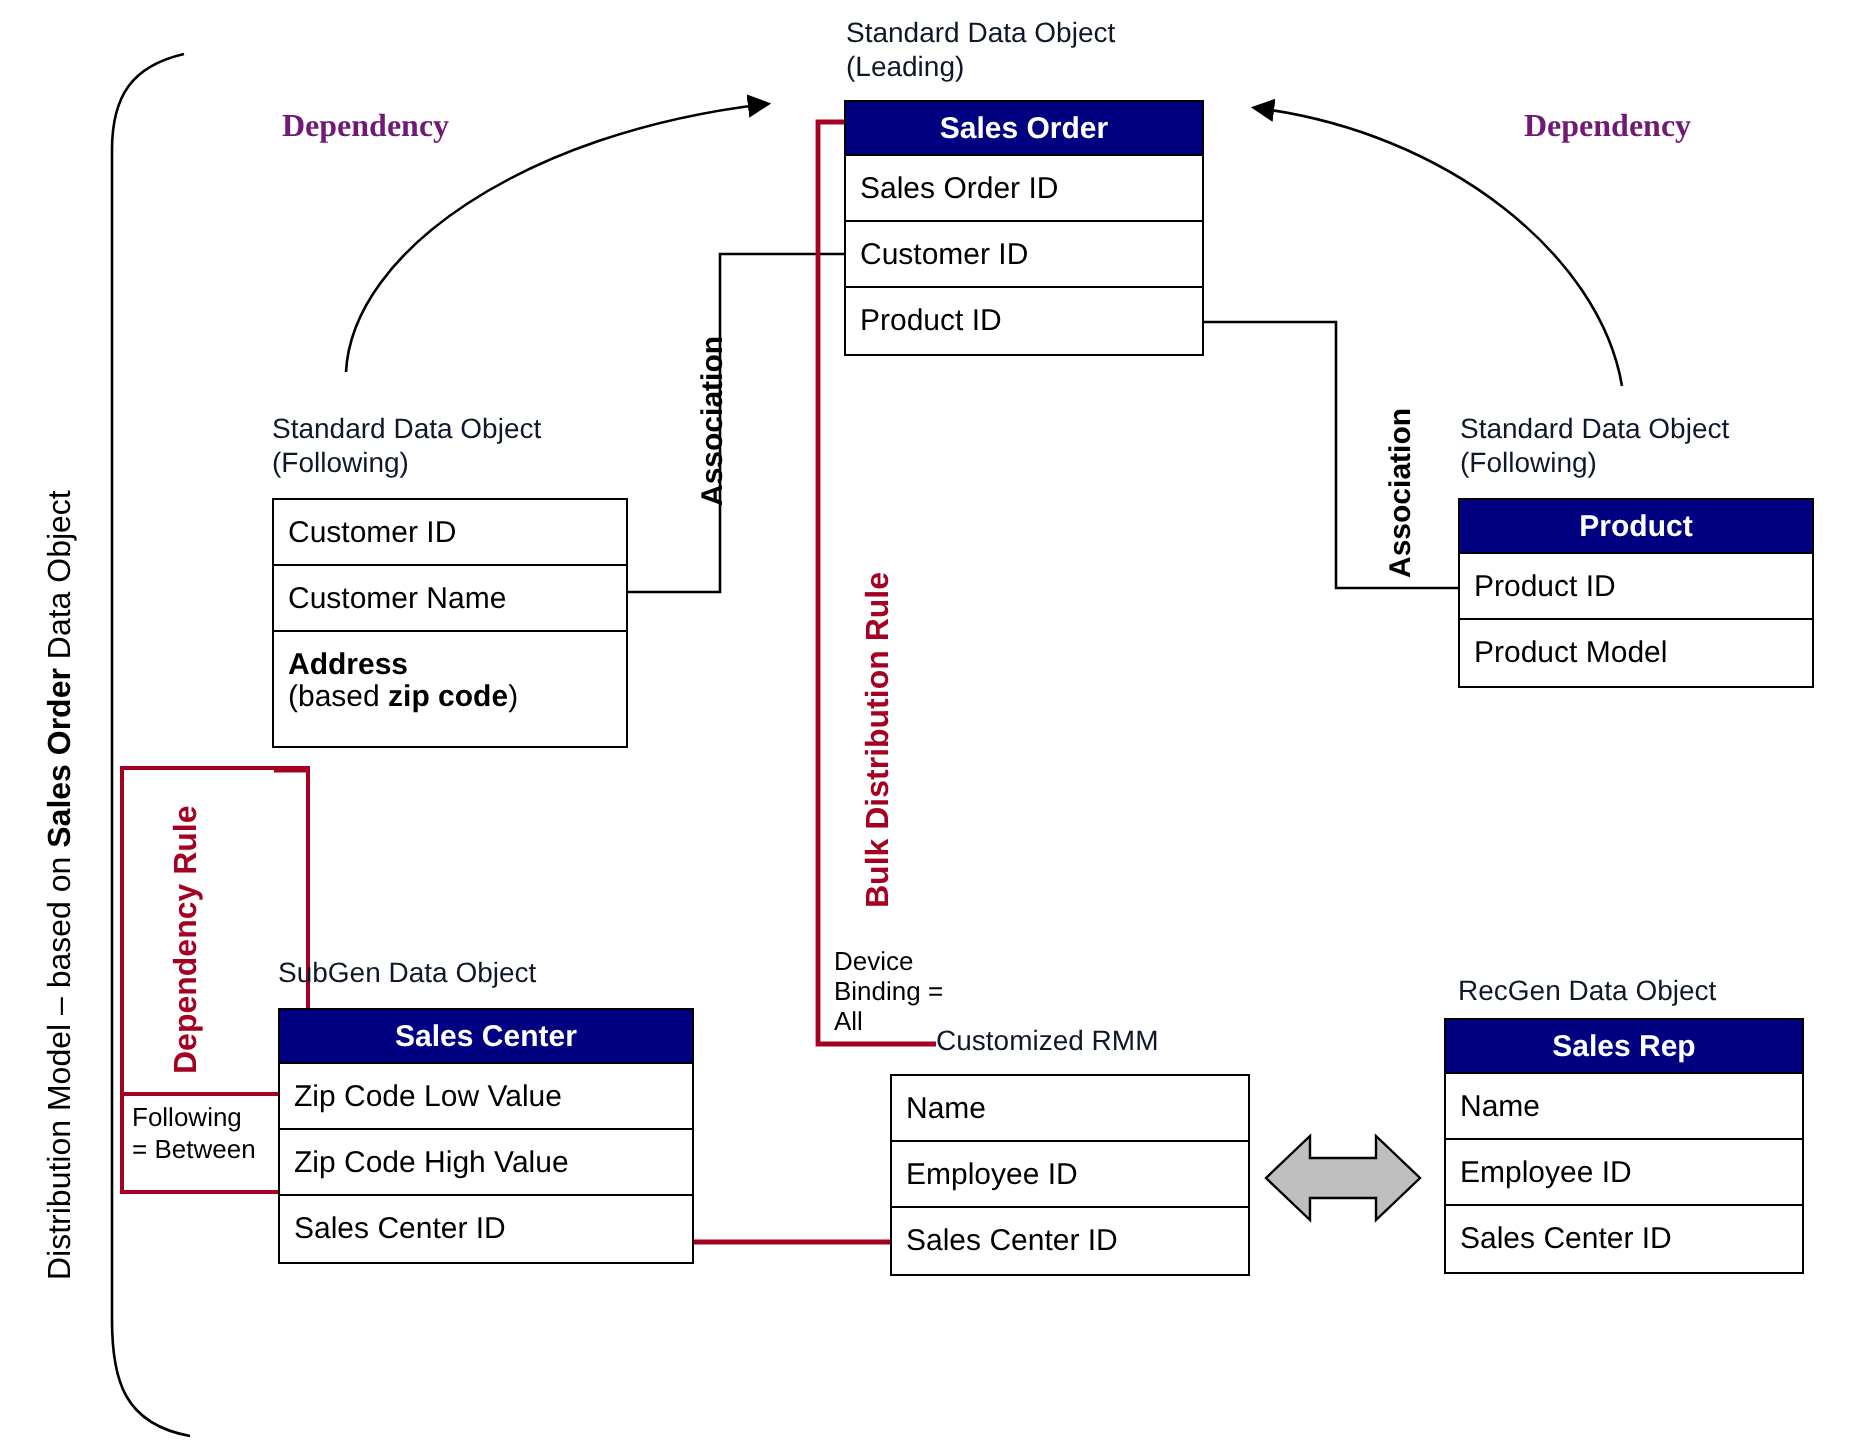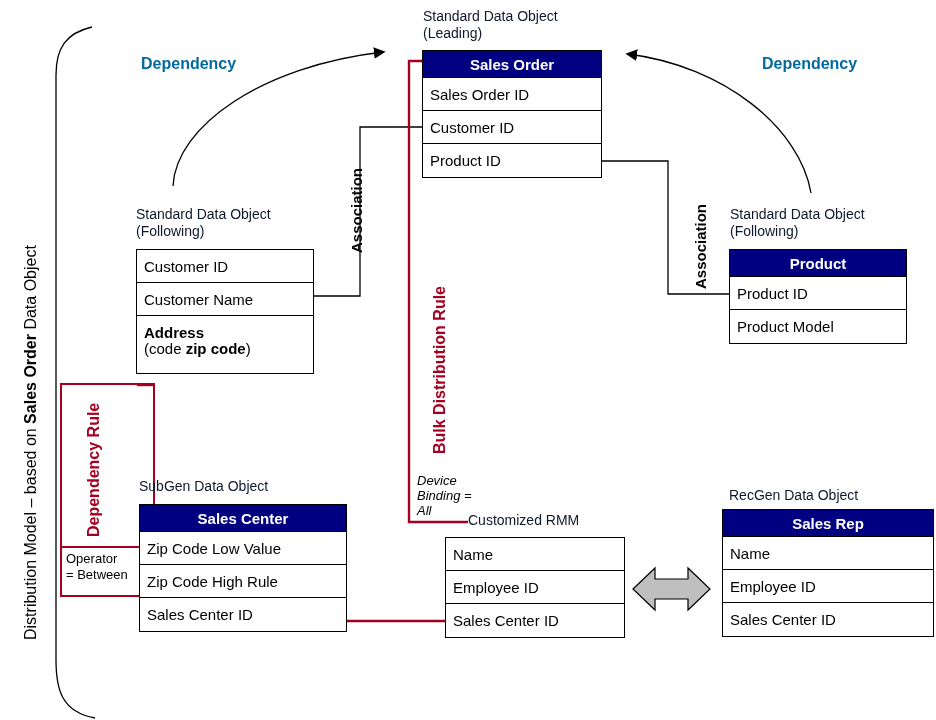--- a/index.html
+++ b/index.html
@@ -27,21 +27,21 @@
   .tbl .row.tall{height:57px;line-height:16px;padding-top:9px;}
   .tbl .row.tall b{font-weight:bold;}
 
   
   .cap{
     position:absolute;font-size:14px;color:#0f172a;
     line-height:17px;white-space:pre;
   }
 
   
-  .lbl-bold{position:absolute;font-size:16px;font-weight:bold;color:#0369a1;white-space:nowrap;}
+  .lbl-bold{position:absolute;font-size:16px;font-weight:bold;color:#701a75;white-space:nowrap;font-family:Liberation Serif, serif;}
 
   
   .rot{
     position:absolute;font-size:15px;font-weight:bold;white-space:nowrap;
     transform-origin:0 0;transform:rotate(-90deg);
   }
   .rot.blk{color:#000;}
   .rot.red{color:#A50021;font-size:16px;}
 
   .vtitle{
@@ -97,75 +97,75 @@
   </div>
 
   <div class="lbl-bold" style="left:141px;top:55px;">Dependency</div>
   <div class="lbl-bold" style="left:762px;top:55px;">Dependency</div>
 
   <div class="rot blk" style="left:348px;top:253px;">Association</div>
   <div class="rot blk" style="left:692px;top:289px;">Association</div>
 
   <div class="rot red" style="left:431px;top:454px;">Bulk Distribution Rule</div>
 
-  <div class="note" style="left:417px;top:473px;font-style:italic;">Device
+  <div class="note" style="left:417px;top:473px;">Device
 Binding =
 All</div>
 
   <div class="redbox" style="left:60px;top:383px;width:95px;height:214px;">
     <div class="sep" style="top:161px;"></div>
   </div>
   <div class="rot red" style="left:85px;top:537px;">Dependency Rule</div>
-  <div class="red-note" style="left:66px;top:551px;">Operator
+  <div class="red-note" style="left:66px;top:551px;">Following
 = Between</div>
 
   <div class="cap" style="left:423px;top:8px;">Standard Data Object
 (Leading)</div>
   <div class="tbl" style="left:422px;top:50px;width:180px;">
     <div class="hdr">Sales Order</div>
     <div class="row">Sales Order ID</div>
     <div class="row">Customer ID</div>
     <div class="row">Product ID</div>
   </div>
 
   <div class="cap" style="left:136px;top:206px;">Standard Data Object
 (Following)</div>
   <div class="tbl" style="left:136px;top:249px;width:178px;">
     <div class="row">Customer ID</div>
     <div class="row">Customer Name</div>
     <div class="row tall">
       <b>Address</b><br>
-      <span>(code </span><b>zip code</b><span>)</span>
+      <span>(based </span><b>zip code</b><span>)</span>
     </div>
   </div>
 
   <div class="cap" style="left:730px;top:206px;">Standard Data Object
 (Following)</div>
   <div class="tbl" style="left:729px;top:249px;width:178px;">
     <div class="hdr">Product</div>
     <div class="row">Product ID</div>
     <div class="row">Product Model</div>
   </div>
 
   <div class="cap" style="left:139px;top:478px;">SubGen Data Object</div>
   <div class="tbl" style="left:139px;top:504px;width:208px;">
     <div class="hdr">Sales Center</div>
     <div class="row">Zip Code Low Value</div>
-    <div class="row">Zip Code High Rule</div>
+    <div class="row">Zip Code High Value</div>
     <div class="row">Sales Center ID</div>
   </div>
 
   <div class="cap" style="left:468px;top:512px;">Customized RMM</div>
   <div class="tbl" style="left:445px;top:537px;width:180px;">
     <div class="row">Name</div>
     <div class="row">Employee ID</div>
     <div class="row">Sales Center ID</div>
   </div>
 
   <div class="cap" style="left:729px;top:487px;">RecGen Data Object</div>
-  <div class="tbl" style="left:722px;top:509px;width:212px;">
+  <div class="tbl" style="left:722px;top:509px;width:180px;">
     <div class="hdr">Sales Rep</div>
     <div class="row">Name</div>
     <div class="row">Employee ID</div>
     <div class="row">Sales Center ID</div>
   </div>
 
 </div>
 
 </body></html>

